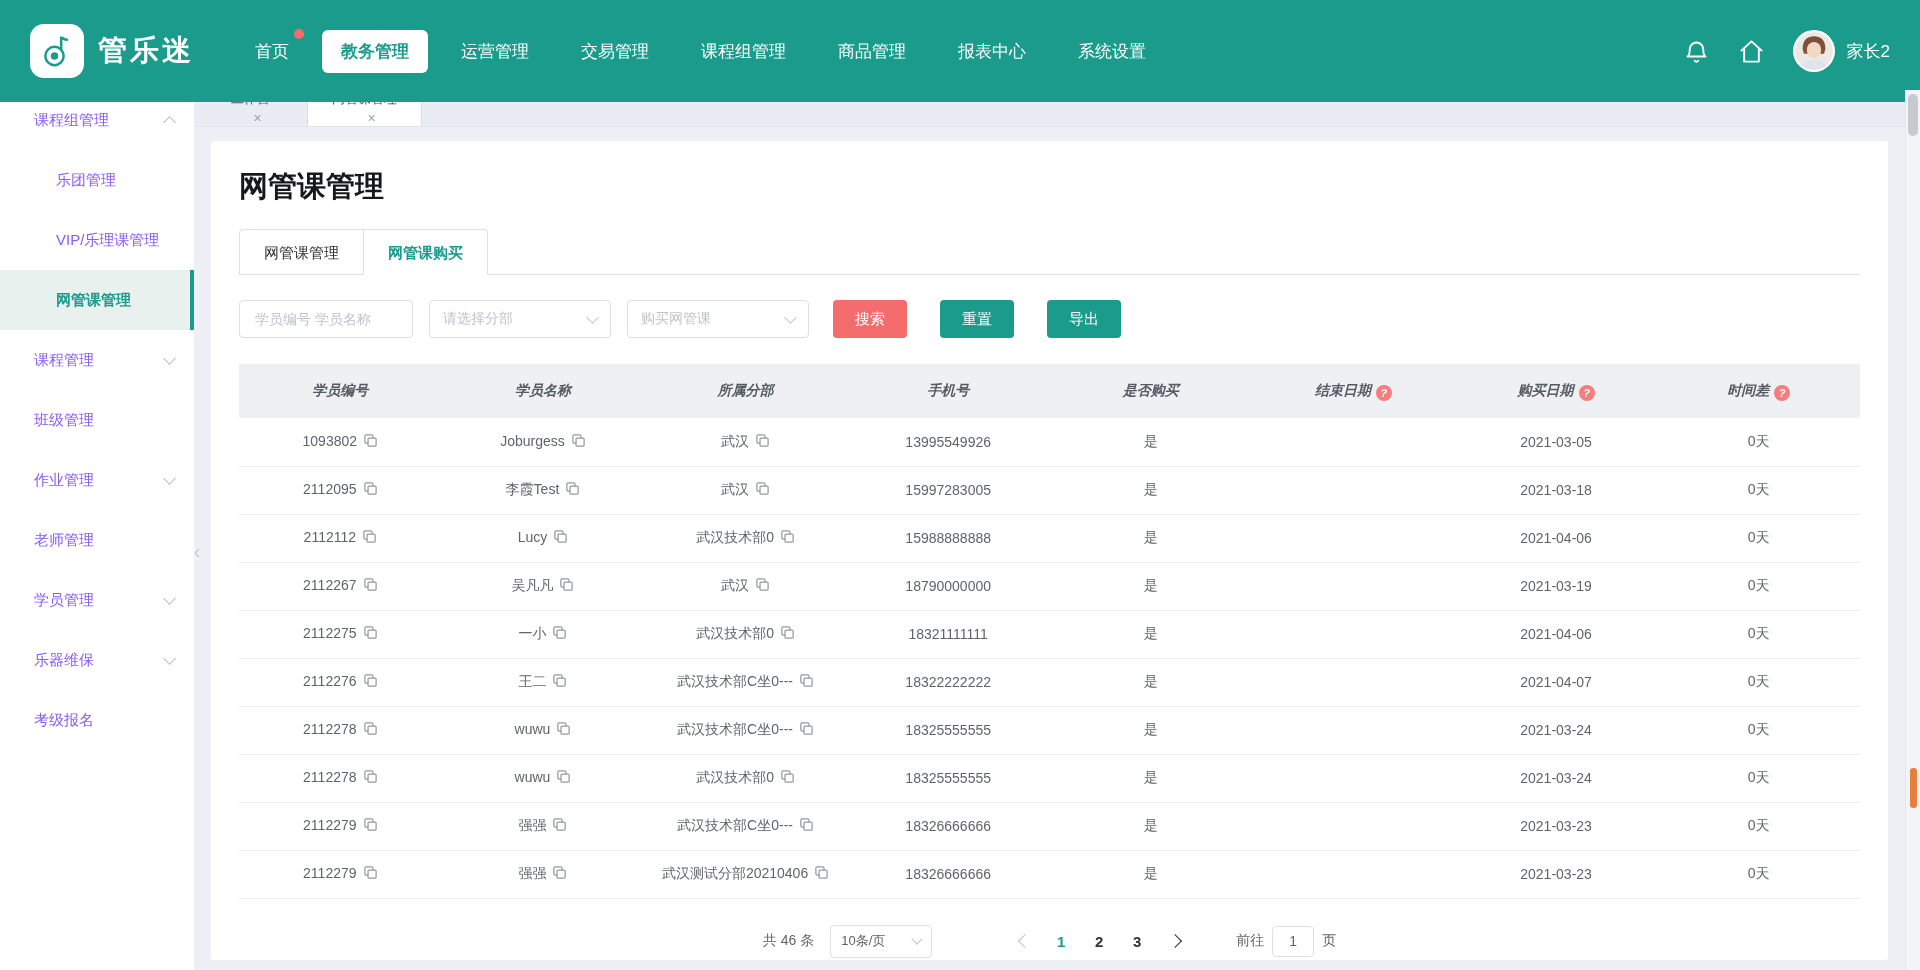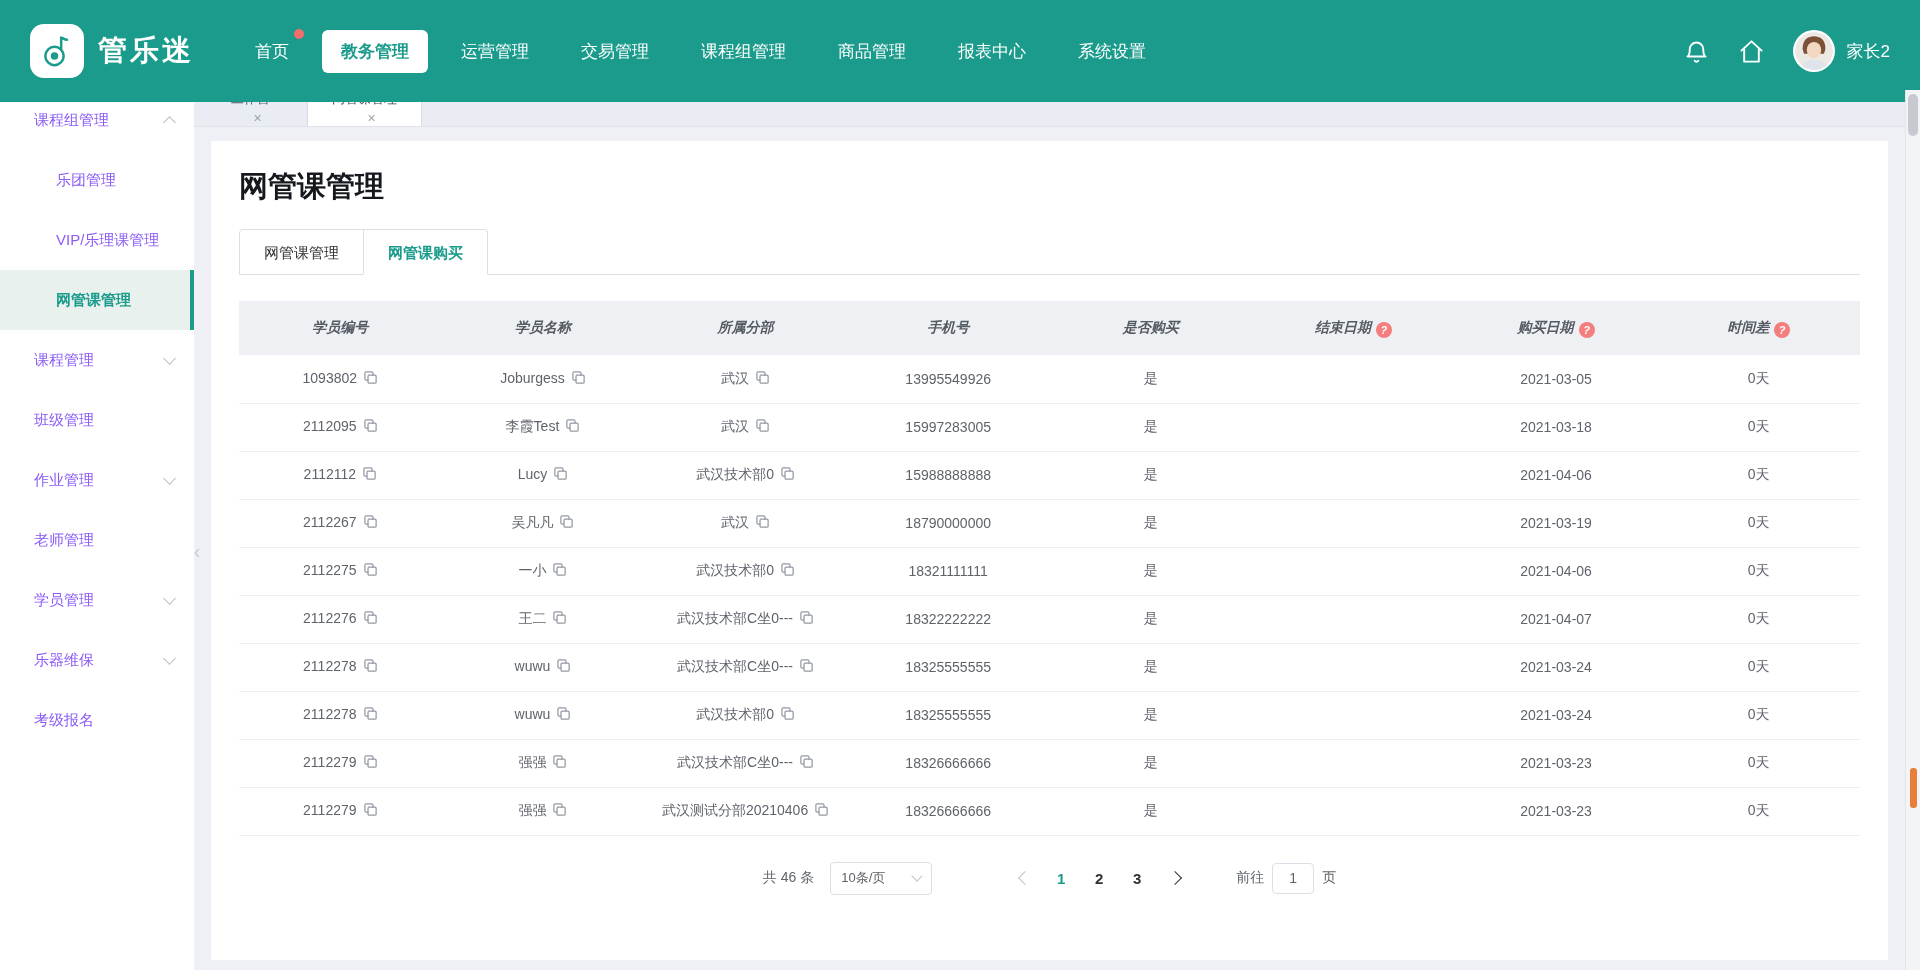--- a/index.html
+++ b/index.html
@@ -229,20 +229,34 @@
 
     <div class="etabs">
       <div class="etab">
         <span>网管课管理</span>
       </div>
       <div class="etab active">
         <span>网管课购买</span>
       </div>
     </div>
 
+    <div class="filters">
+      <input class="f-input" placeholder="学员编号 学员名称" style="">
+      <div class="f-select">
+        <span>请选择分部</span>
+        <i class="chev down"></i>
+      </div>
+      <div class="f-select">
+        <span>购买网管课</span>
+        <i class="chev down"></i>
+      </div>
+      <button class="btn btn-search">搜索</button>
+      <button class="btn btn-reset">重置</button>
+      <button class="btn btn-export">导出</button>
+    </div>
 
     <table>
       <thead>
           <tr>
             <th><span>学员编号</span></th>
             <th><span>学员名称</span></th>
             <th><span>所属分部</span></th>
             <th><span>手机号</span></th>
             <th><span>是否购买</span></th>
             <th><span>结束日期</span><span class="help-ic">?</span></th>

